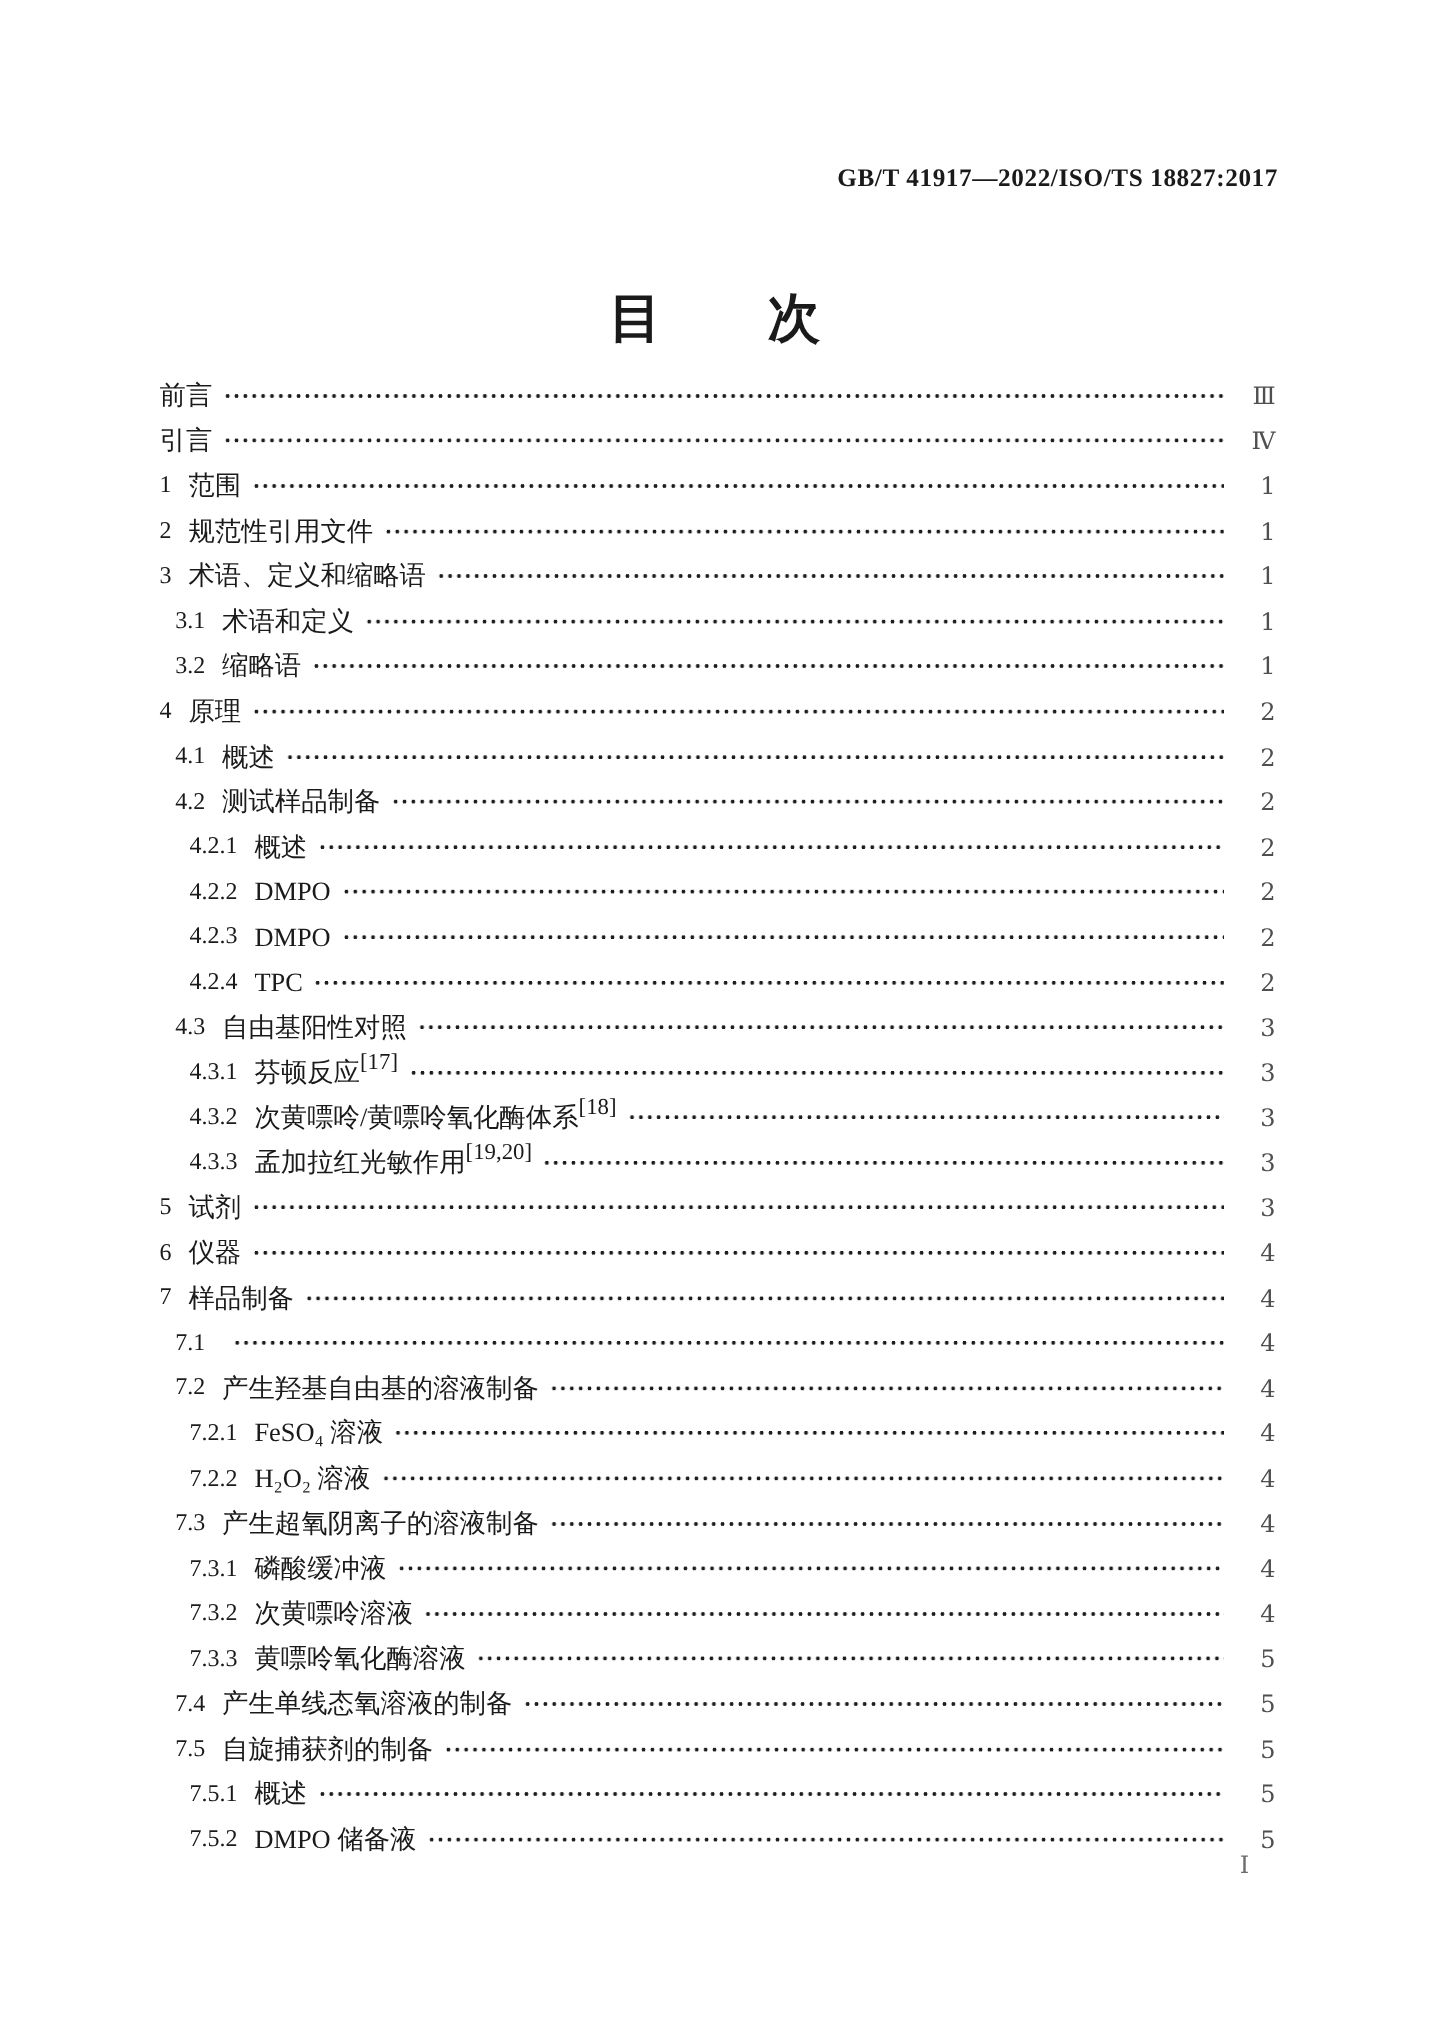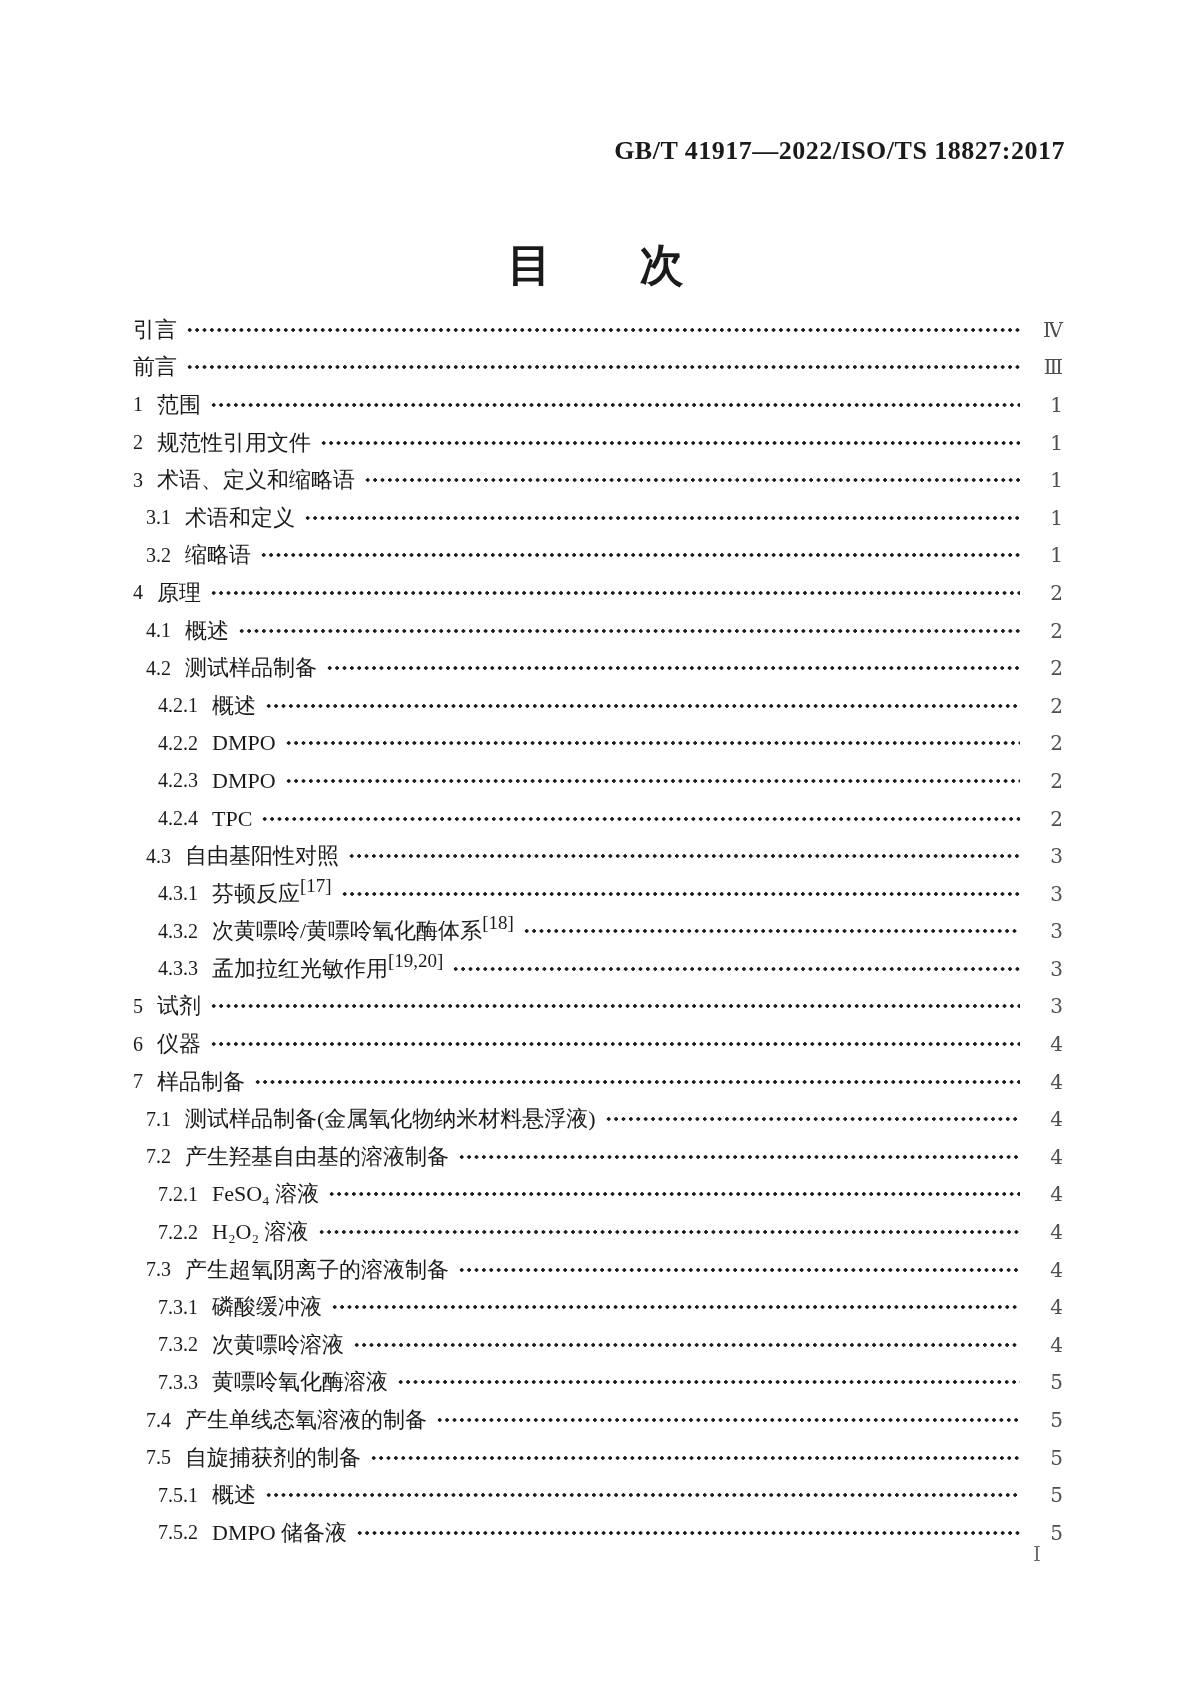--- a/index.html
+++ b/index.html
@@ -13,21 +13,21 @@
     position: relative;
     font-family: "Liberation Serif", "DejaVu Serif", serif;
     color: #1a1a1a;
     overflow: hidden;
   }
   .doc-header {
     position: absolute;
     top: 136px;
     right: 126px;
     font-weight: bold;
-    font-size: 26px;
+    font-size: 21px;
     letter-spacing: 0.5px;
     white-space: nowrap;
   }
   .page-title {
     position: absolute;
     top: 236px;
     left: 0;
     width: 100%;
     text-align: center;
     font-size: 44px;
@@ -92,31 +92,31 @@
 </head>
 <body>
 
 <div class="doc-header">GB/T 41917—2022/ISO/TS 18827:2017</div>
 
 <h1 class="page-title">目　　次</h1>
 
 <main class="toc" id="toc-list">
     <div class="toc-row level-0">
 
+    <span class="label">前言</span>
+
+    <span class="leader"></span>
+    <span class="pagenum">Ⅲ</span>
+  </div>
+    <div class="toc-row level-0">
+
     <span class="label">引言</span>
 
     <span class="leader"></span>
     <span class="pagenum">Ⅳ</span>
-  </div>
-    <div class="toc-row level-0">
-
-    <span class="label">前言</span>
-
-    <span class="leader"></span>
-    <span class="pagenum">Ⅲ</span>
   </div>
     <div class="toc-row level-0">
     <span class="num">1</span>
     <span class="label">范围</span>
 
     <span class="leader"></span>
     <span class="pagenum">1</span>
   </div>
     <div class="toc-row level-0">
     <span class="num">2</span>
@@ -239,21 +239,20 @@
   </div>
     <div class="toc-row level-0">
     <span class="num">7</span>
     <span class="label">样品制备</span>
 
     <span class="leader"></span>
     <span class="pagenum">4</span>
   </div>
     <div class="toc-row level-1">
     <span class="num">7.1</span>
-    <span class="label">测试样品制备(金属氧化物纳米材料悬浮液)</span>
 
     <span class="leader"></span>
     <span class="pagenum">4</span>
   </div>
     <div class="toc-row level-1">
     <span class="num">7.2</span>
     <span class="label">产生羟基自由基的溶液制备</span>
 
     <span class="leader"></span>
     <span class="pagenum">4</span>

